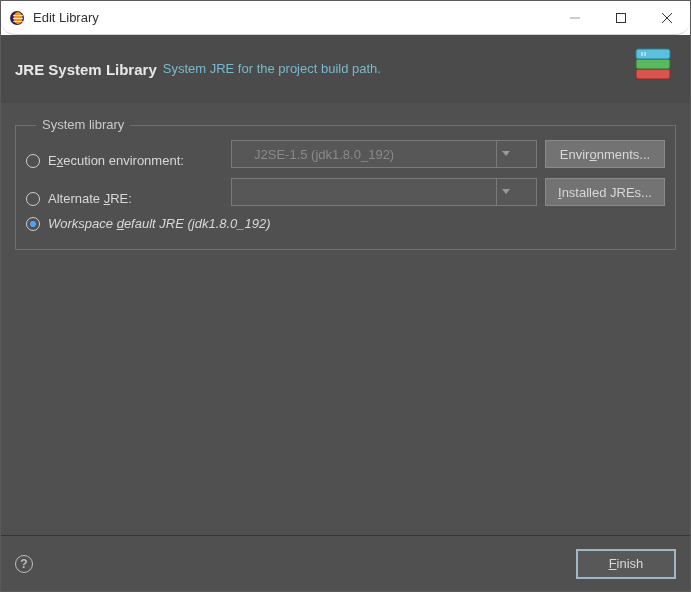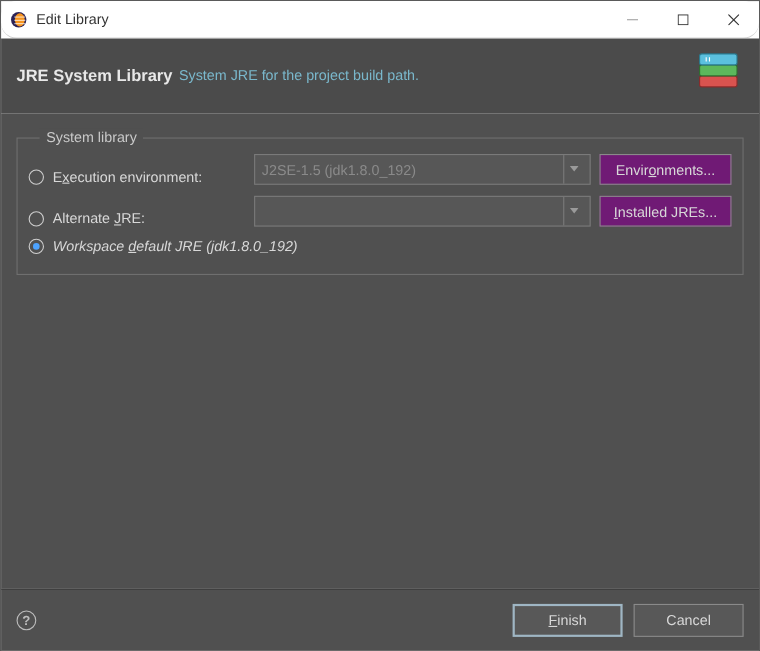--- a/index.html
+++ b/index.html
@@ -104,34 +104,34 @@
     }
     .radio-label .mn { text-decoration: underline; }
     .combo {
       flex: 1;
       height: 28px;
       background: #575757;
       border: 1px solid #7a7a7a;
       color: #8f8f8f;
       display: flex;
       align-items: center;
-      padding: 0 6px;
+      padding: 0 22px;
       position: relative;
     }
     .combo.disabled { color: #8a8a8a; }
     .combo .caret {
       margin-left: auto;
       width: 18px; height: 100%;
       border-left: 1px solid #7a7a7a;
       display: flex; align-items: center; justify-content: center;
     }
     .side-btn {
       width: 120px;
       height: 28px;
-      background: #701a75;
+      background: #737373;
       border: 1px solid #8a8a8a;
       color: #d8d8d8;
       display: flex; align-items: center; justify-content: center;
       flex-shrink: 0;
     }
     .side-btn .mn { text-decoration: underline; }
     
     .footer {
       height: 56px;
       background: #505050;
@@ -260,14 +260,13 @@
   </div>
 </div>
 
 <div class="footer">
   <div class="help-icon">?</div>
   <div class="footer-spacer"></div>
   <div class="btn primary">
       <span class="mn">F</span>
       <span>inish</span>
     </div>
-  <div class="btn">Cancel</div>
 </div>
 
 </body></html>

